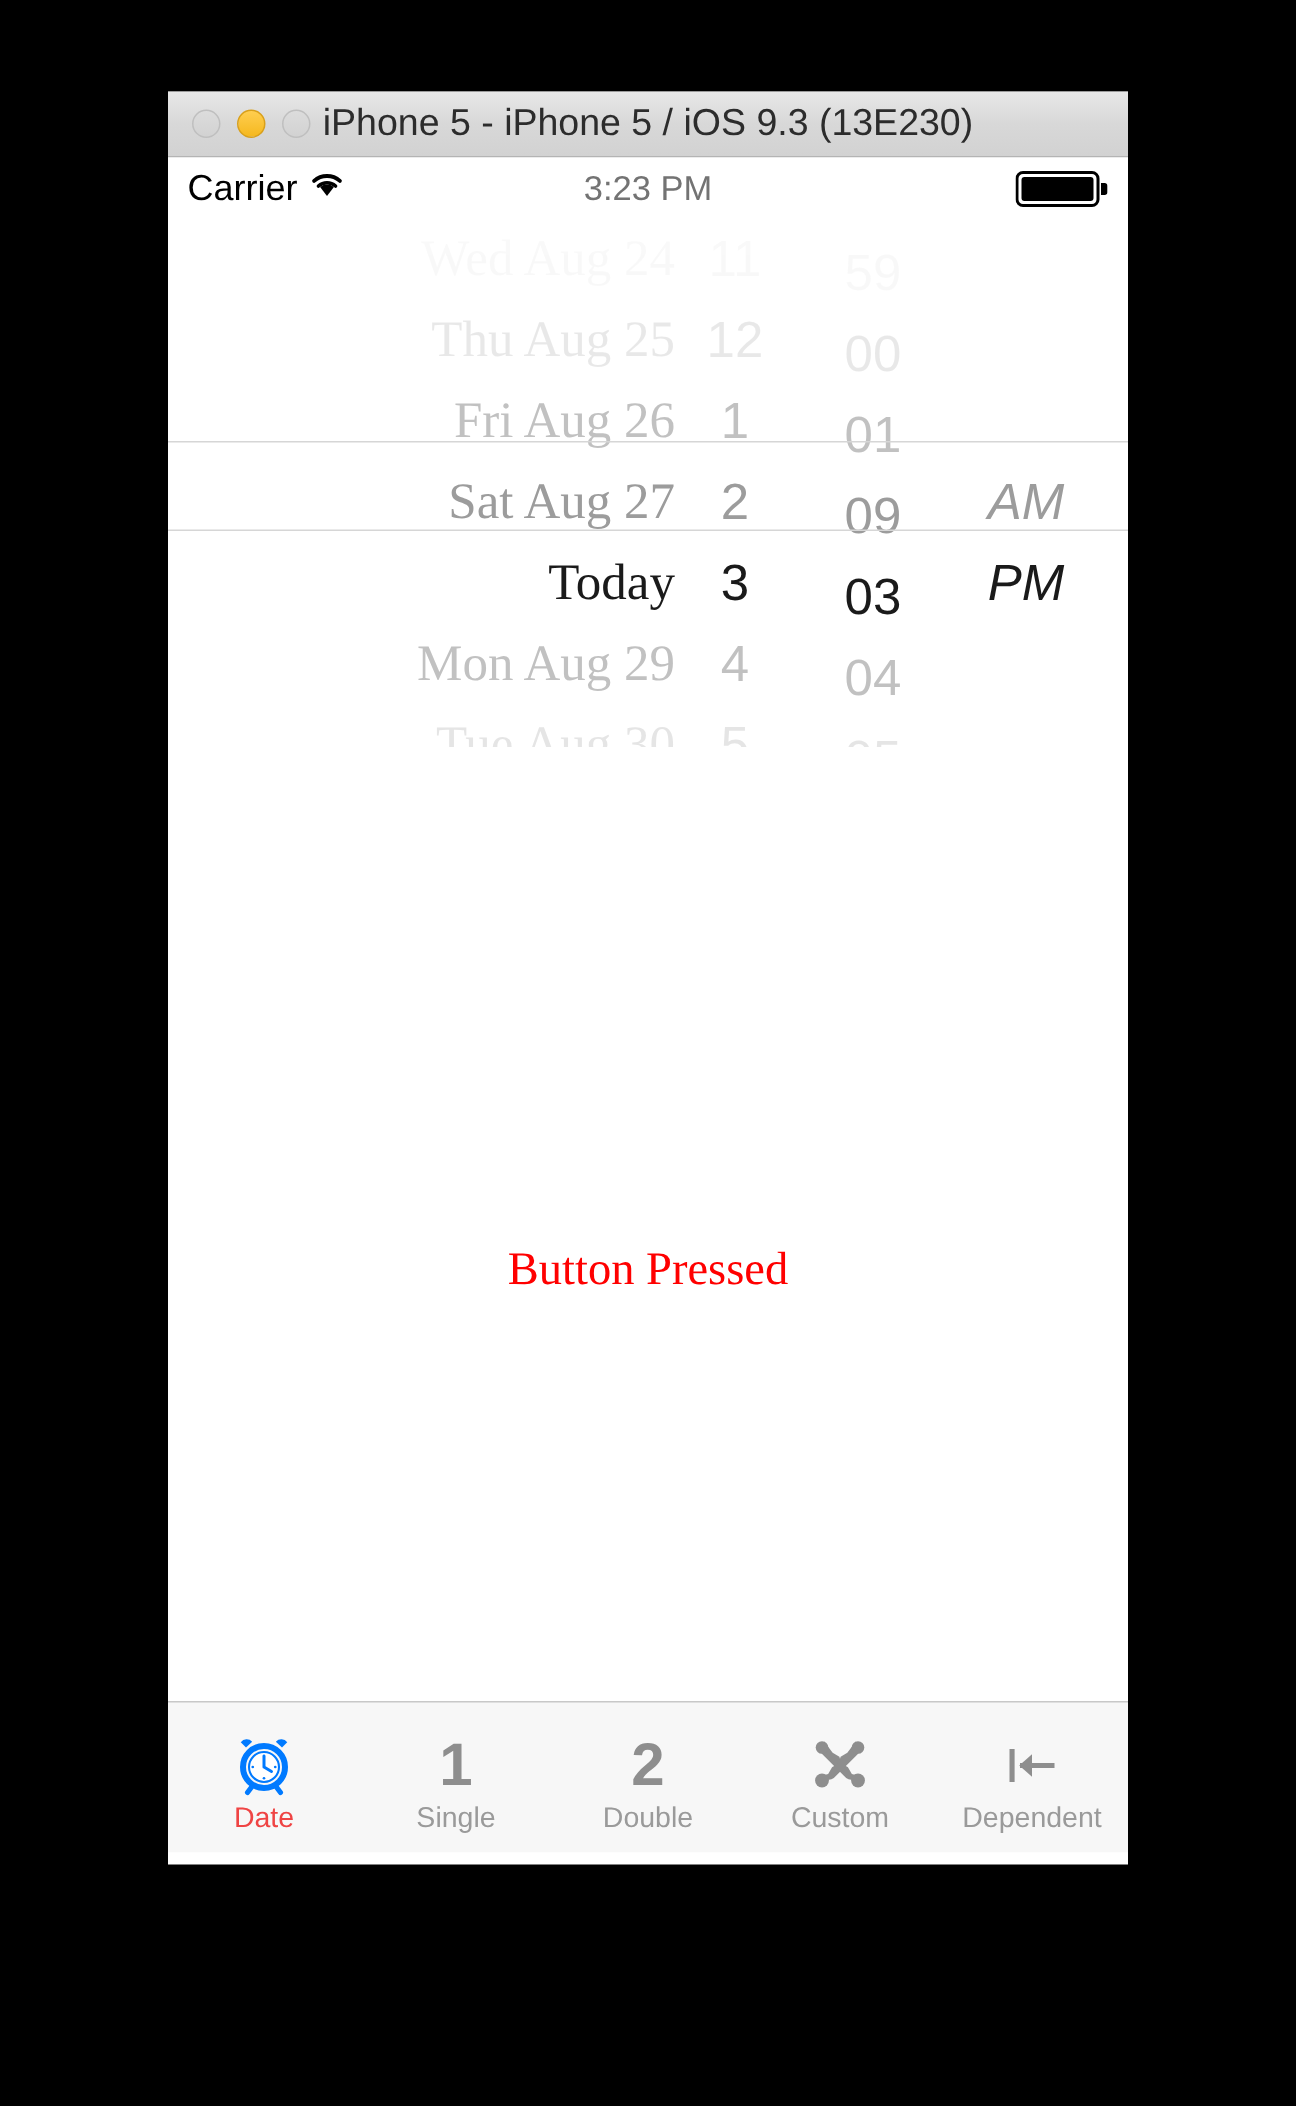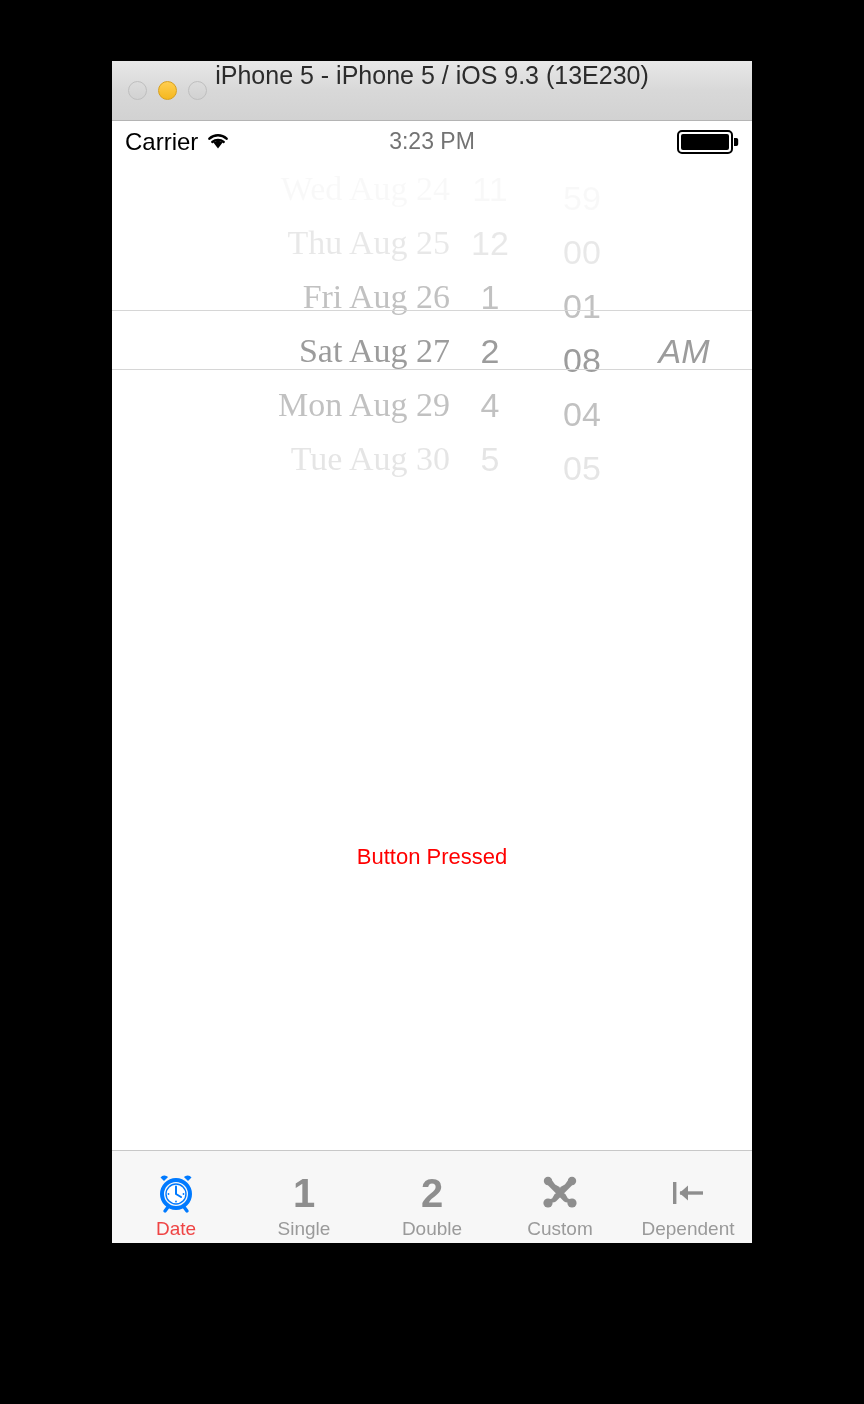--- a/index.html
+++ b/index.html
@@ -19,24 +19,25 @@
     top: 61px;
     width: 640px;
     height: 1182px;
     background: #ffffff;
     overflow: hidden;
   }
 
   
   #titlebar {
     position: relative;
-    height: 60px;
+    height: 44px;
     background: linear-gradient(to bottom, #e8e8e8 0%, #d8d8d8 50%, #d2d2d2 100%);
     border-bottom: 1px solid #b4b4b4;
     display: flex;
+    align-items: center;
   }
   .traffic-lights {
     display: flex;
     gap: 11px;
     padding-left: 16px;
     align-items: center;
   }
   .light {
     width: 19px; height: 19px;
     border-radius: 50%;
@@ -70,21 +71,20 @@
   
   #status-bar {
     position: relative;
     height: 41px;
     display: flex;
     align-items: center;
     padding: 0 13px 0 13px;
   }
   #carrier-group {
     display: flex;
-    align-items: center;
     gap: 7px;
   }
   #carrier-label {
     font-size: 24px;
     color: #000;
   }
   #wifi-icon { display: block; }
   #status-time {
     position: absolute;
     left: 0; right: 0;
@@ -157,22 +157,23 @@
   
   #result-area {
     position: relative;
     height: 680px;
   }
   #result-label {
     position: absolute;
     left: 0; right: 0;
     top: 330px;
     text-align: center;
-    font-size: 22px;
+    font-size: 31px;
     color: #ff0000;
+    font-family: Liberation Serif, serif;
   }
 
   
   #tab-bar {
     position: absolute;
     left: 0; right: 0;
     bottom: 0;
     height: 101px;
     background: #f7f7f7;
     border-top: 1px solid #c8c8c8;
@@ -264,24 +265,30 @@
         <div class="picker-row r2">
           <span class="col col-date">Fri Aug 26</span>
           <span class="col col-hour">1</span>
           <span class="col col-min">01</span>
           <span class="col col-ampm"></span>
         </div>
 
         <div class="picker-row r3">
           <span class="col col-date">Sat Aug 27</span>
           <span class="col col-hour">2</span>
-          <span class="col col-min">08</span>
+          <span class="col col-min">09</span>
           <span class="col col-ampm">AM</span>
         </div>
 
+        <div class="picker-row r4 selected">
+          <span class="col col-date">Today</span>
+          <span class="col col-hour">3</span>
+          <span class="col col-min">03</span>
+          <span class="col col-ampm">PM</span>
+        </div>
 
         <div class="picker-row r5">
           <span class="col col-date">Mon Aug 29</span>
           <span class="col col-hour">4</span>
           <span class="col col-min">04</span>
           <span class="col col-ampm"></span>
         </div>
 
         <div class="picker-row r6">
           <span class="col col-date">Tue Aug 30</span>

